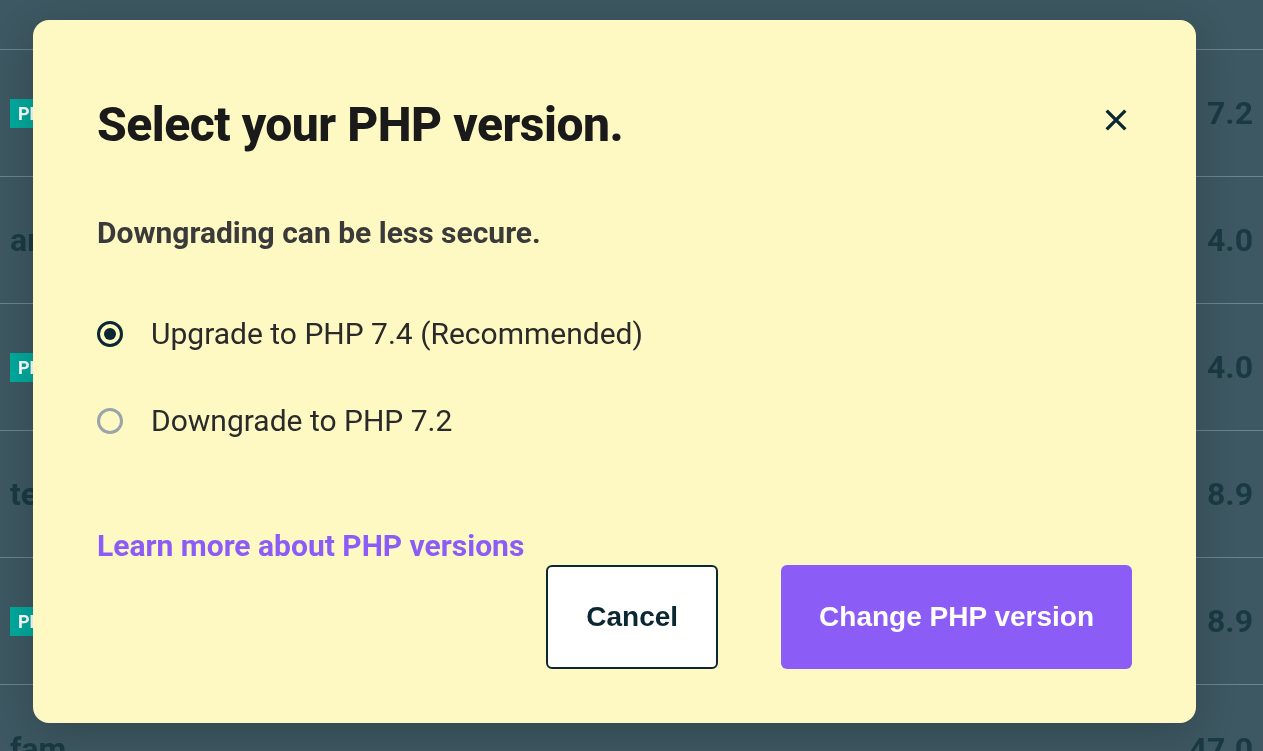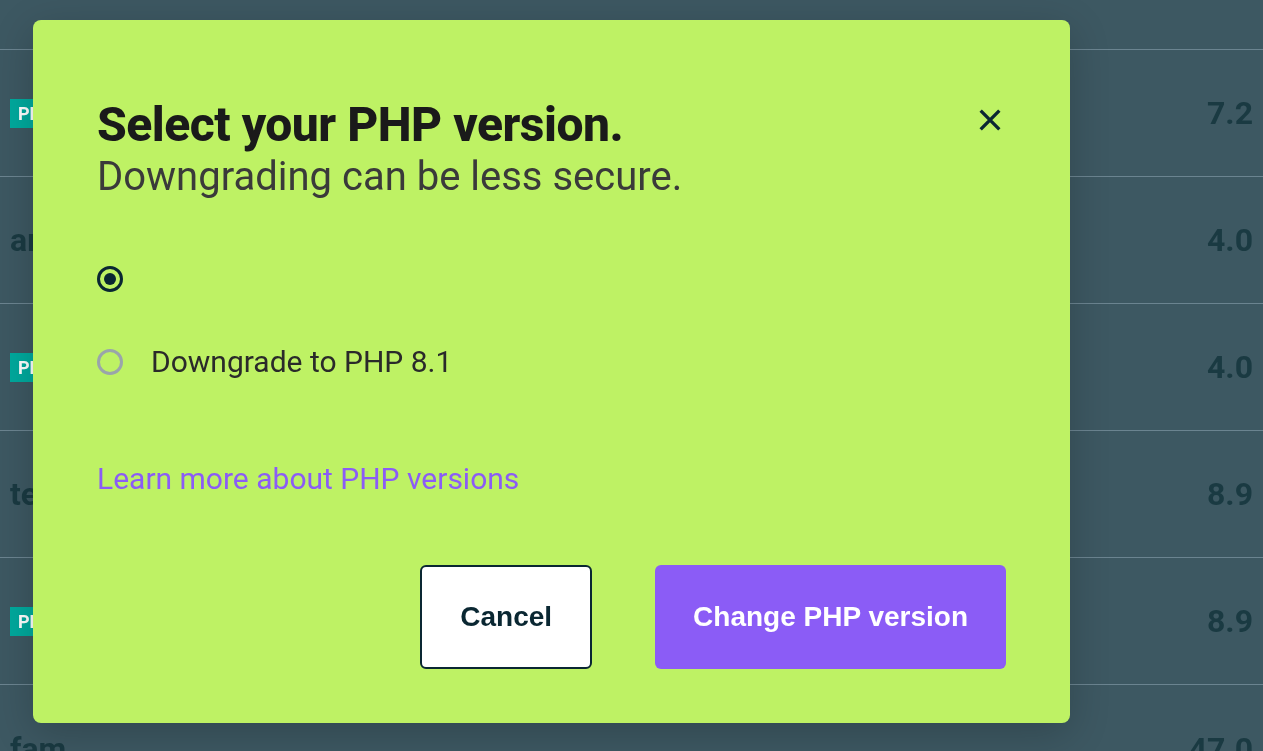--- a/index.html
+++ b/index.html
@@ -31,24 +31,24 @@
       color: #fff;
       font-size: 18px;
       font-weight: 700;
       padding: 4px 8px;
       display: inline-block;
     }
     .modal {
       position: absolute;
       top: 20px;
       left: 33px;
-      width: 1037px;
+      width: 1163px;
       height: 703px;
-      background: #bef264;
-      border-radius: 8px;
+      background: #fef9c3;
+      border-radius: 16px;
       box-shadow: 0 10px 40px rgba(0,0,0,0.2);
       padding: 76px 64px 54px 64px;
       display: flex;
       flex-direction: column;
     }
     .modal-header {
       display: flex;
       justify-content: space-between;
       align-items: flex-start;
     }
@@ -69,23 +69,24 @@
       align-items: center;
       justify-content: center;
     }
     .close-btn svg {
       width: 32px;
       height: 32px;
       stroke: #0a2732;
       stroke-width: 2.5;
     }
     .modal-subtitle {
-      font-size: 40px;
+      font-size: 30px;
       color: #3a3a3a;
-      font-weight: 400;
+      margin-top: 62px;
+      font-weight: 700;
     }
     .radio-group {
       margin-top: 66px;
     }
     .radio-option {
       display: flex;
       align-items: center;
       gap: 28px;
       cursor: pointer;
       margin-bottom: 52px;
@@ -111,24 +112,24 @@
     }
     .radio-label {
       font-size: 30px;
       color: #2a2a2a;
       font-weight: 400;
     }
     .learn-more {
       font-size: 30px;
       color: #8b5cf6;
       text-decoration: none;
-      margin-top: 30px;
+      margin-top: 38px;
       display: inline-block;
       cursor: pointer;
-      font-weight: 400;
+      font-weight: 700;
     }
     .modal-footer {
       margin-top: auto;
       display: flex;
       justify-content: flex-end;
       gap: 20px;
     }
     .btn {
       font-size: 28px;
       font-weight: 700;
@@ -187,24 +188,25 @@
     </button>
   </div>
 
   <p class="modal-subtitle">Downgrading can be less secure.</p>
 
   <div class="radio-group">
     <div class="radio-option">
       <span class="radio-circle">
         <span class="radio-dot"></span>
       </span>
+      <span class="radio-label">Upgrade to PHP 7.4 (Recommended)</span>
     </div>
     <div class="radio-option">
       <span class="radio-circle unselected"></span>
-      <span class="radio-label">Downgrade to PHP 8.1</span>
+      <span class="radio-label">Downgrade to PHP 7.2</span>
     </div>
   </div>
 
   <a class="learn-more">Learn more about PHP versions</a>
 
   <div class="modal-footer">
     <button class="btn btn-cancel">Cancel</button>
     <button class="btn btn-primary">Change PHP version</button>
   </div>
 </div>

